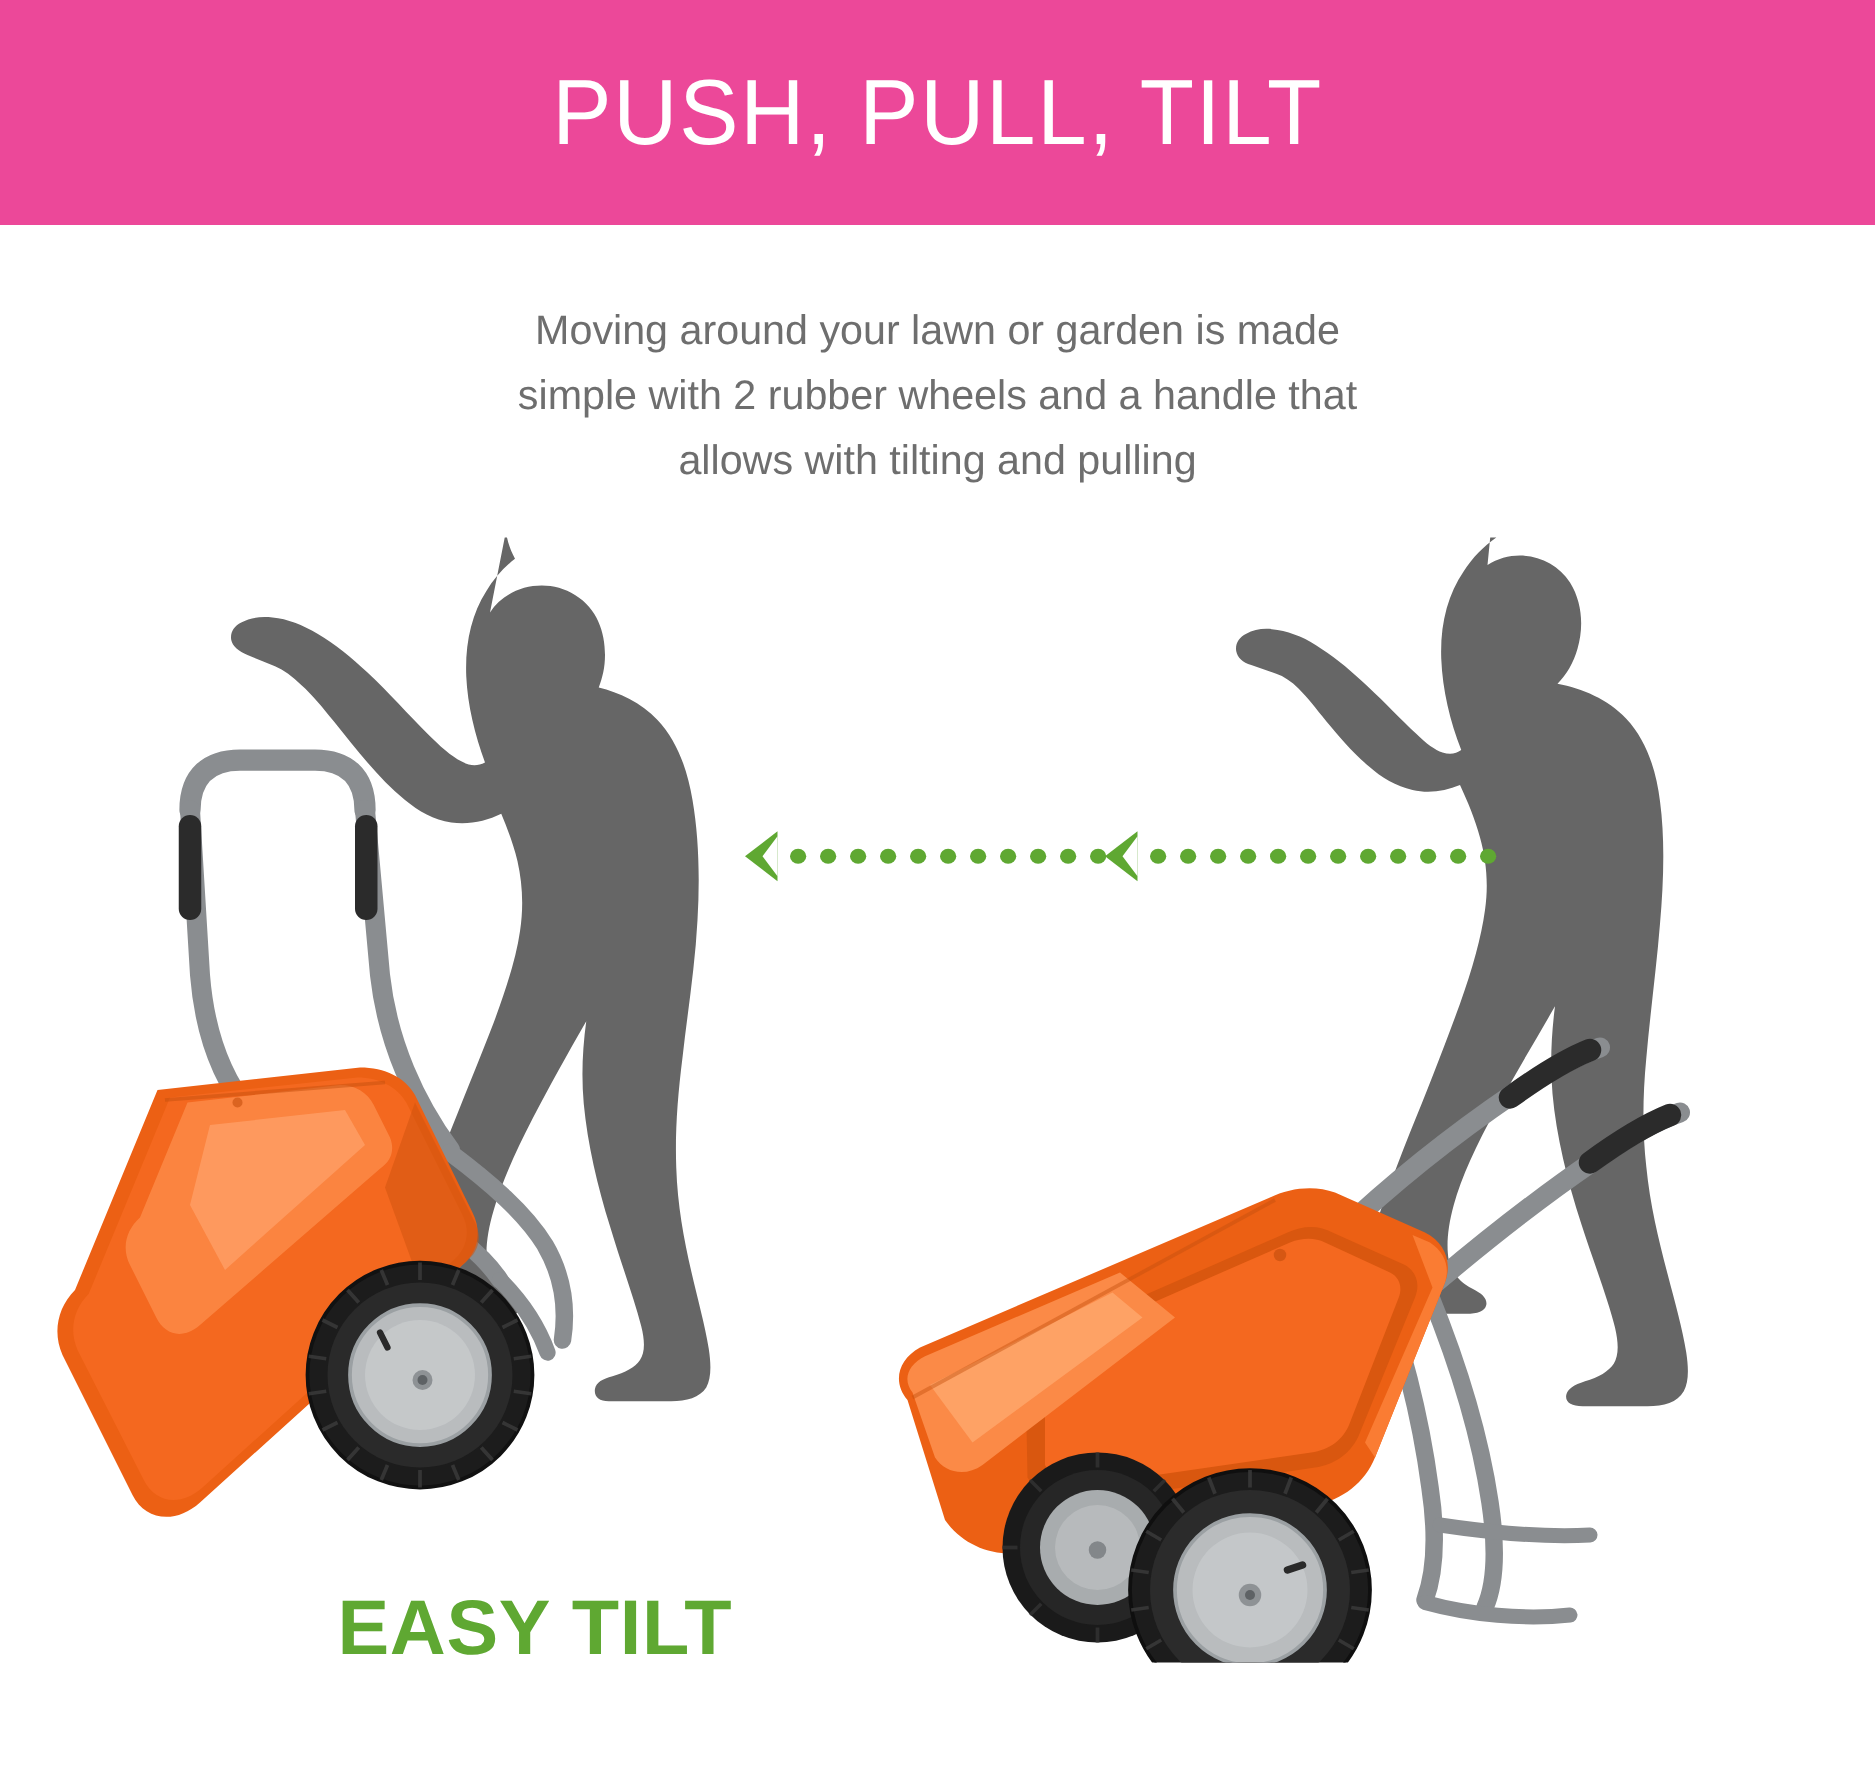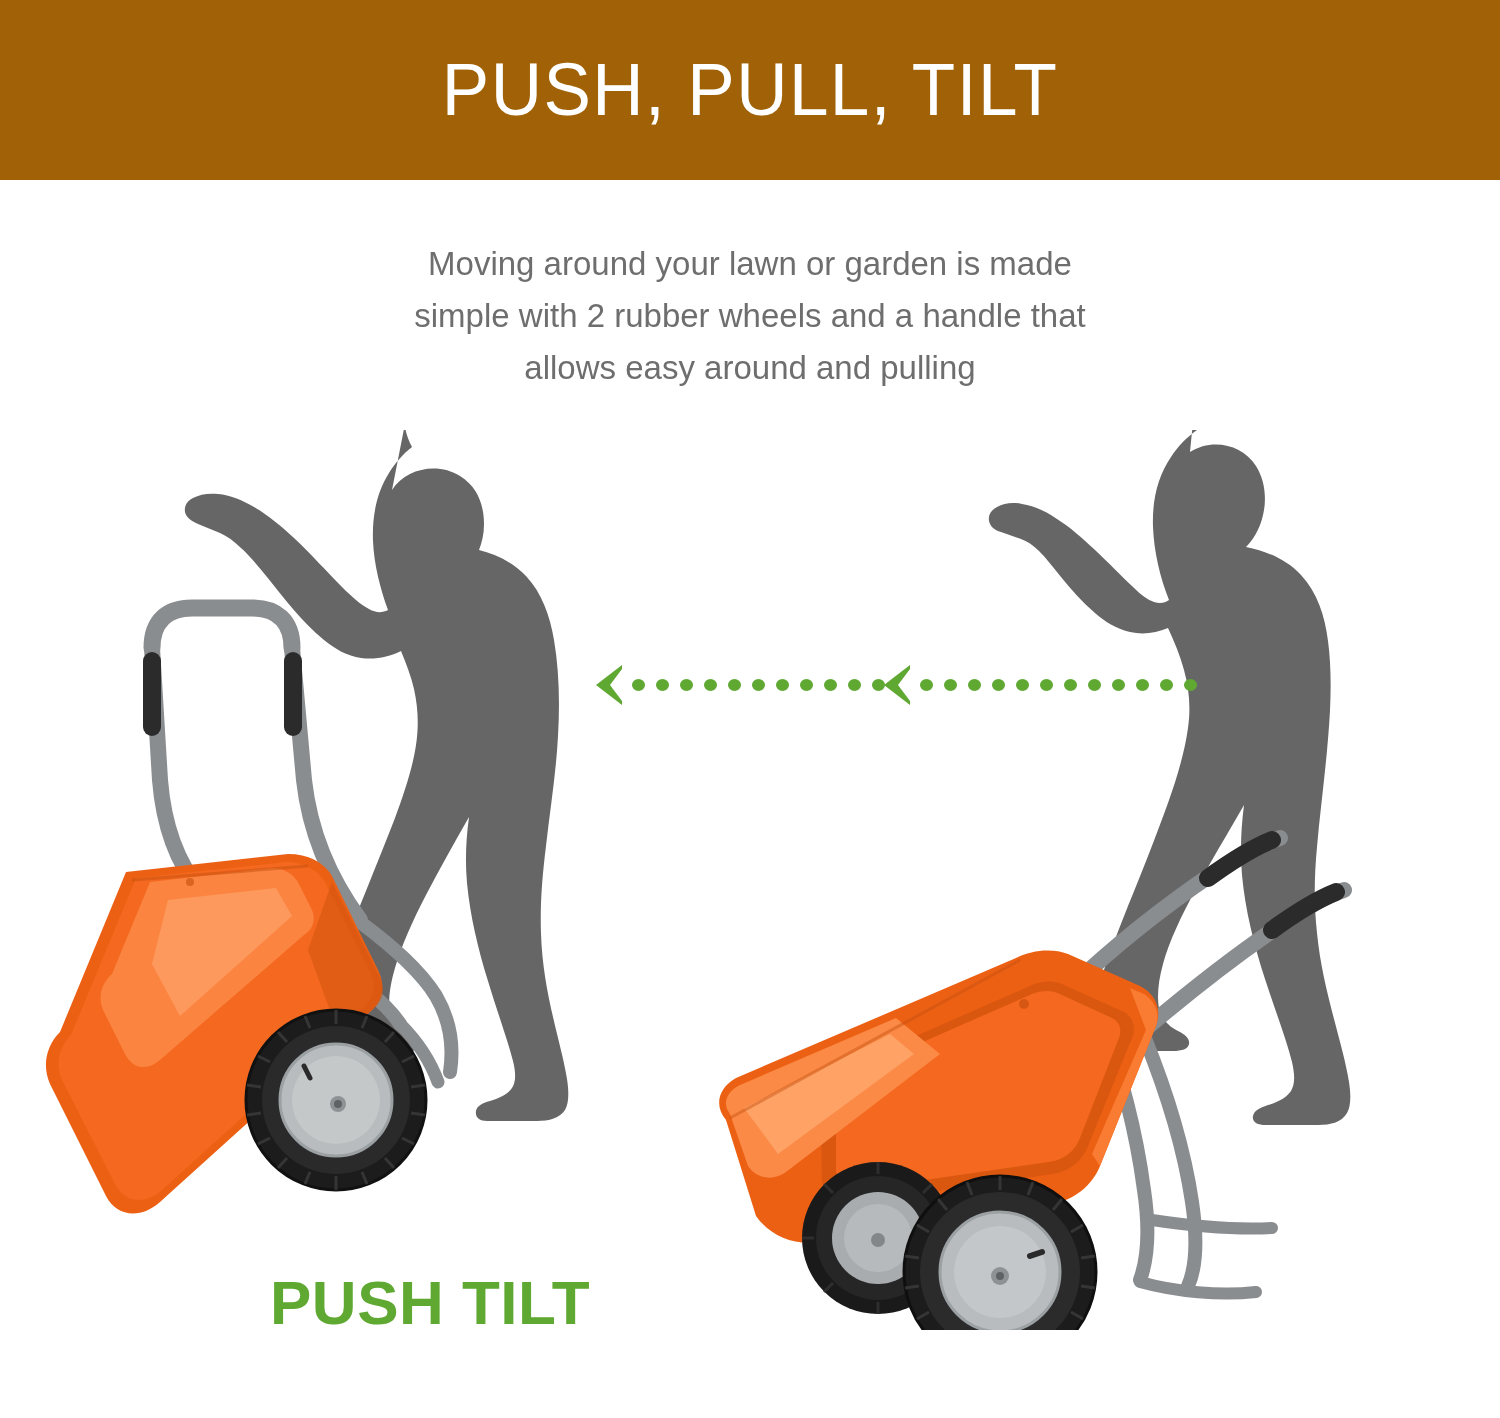--- a/index.html
+++ b/index.html
@@ -6,21 +6,21 @@
   body{
     width:1500px;height:1418px;overflow:hidden;position:relative;
     font-family:"Liberation Sans", sans-serif;
     background:#ffffff;
   }
   .page{position:relative;width:1500px;height:1418px;background:#fff;overflow:hidden;}
 
   
   .header-bar{
     position:absolute;left:0;top:0;width:1500px;height:180px;
-    background:#a16207;
+    background:#ec4899;
     display:flex;align-items:center;justify-content:center;
   }
   .header-title{
     color:#ffffff;
     font-size:74px;
     font-weight:400;
     letter-spacing:1.5px;
     line-height:1;
     font-family:"Liberation Sans", sans-serif;
     white-space:nowrap;
@@ -89,21 +89,21 @@
 
 <div class="page">
 
   <div class="header-bar">
     <div class="header-title">PUSH, PULL, TILT</div>
   </div>
 
   <div class="subtitle">
     <span class="ln">Moving around your lawn or garden is made</span>
     <span class="ln">simple with 2 rubber wheels and a handle that</span>
-    <span class="ln">allows easy around and pulling</span>
+    <span class="ln">allows with tilting and pulling</span>
   </div>
 
   <div class="panel panel-left">
     <svg class="svg-art" width="660" height="900" viewBox="0 0 660 900">
 
       <g>
         <path fill="#666666" d="
           M352,60
           c14,-22 46,-28 68,-14
           c18,11 24,30 24,48
@@ -248,21 +248,21 @@
           <path d="M-78,44 L-66,38"></path>
             <path d="M-89,15 L-75,13"></path>
             <path d="M-89,-15 L-75,-13"></path>
           <path d="M-78,-44 L-66,-38"></path>
             <path d="M-58,-68 L-49,-58"></path>
             <path d="M-31,-84 L-26,-72"></path>
         </g>
       </g>
     </svg>
 
-    <div class="label label-left">PUSH TILT</div>
+    <div class="label label-left">EASY TILT</div>
   </div>
 
   <div class="panel panel-right">
     <svg class="svg-art" width="780" height="900" viewBox="0 0 780 900">
 
       <g>
         <path fill="#666666" d="
           M490,22
           c22,-14 52,-8 66,14
           c10,16 11,36 6,53

